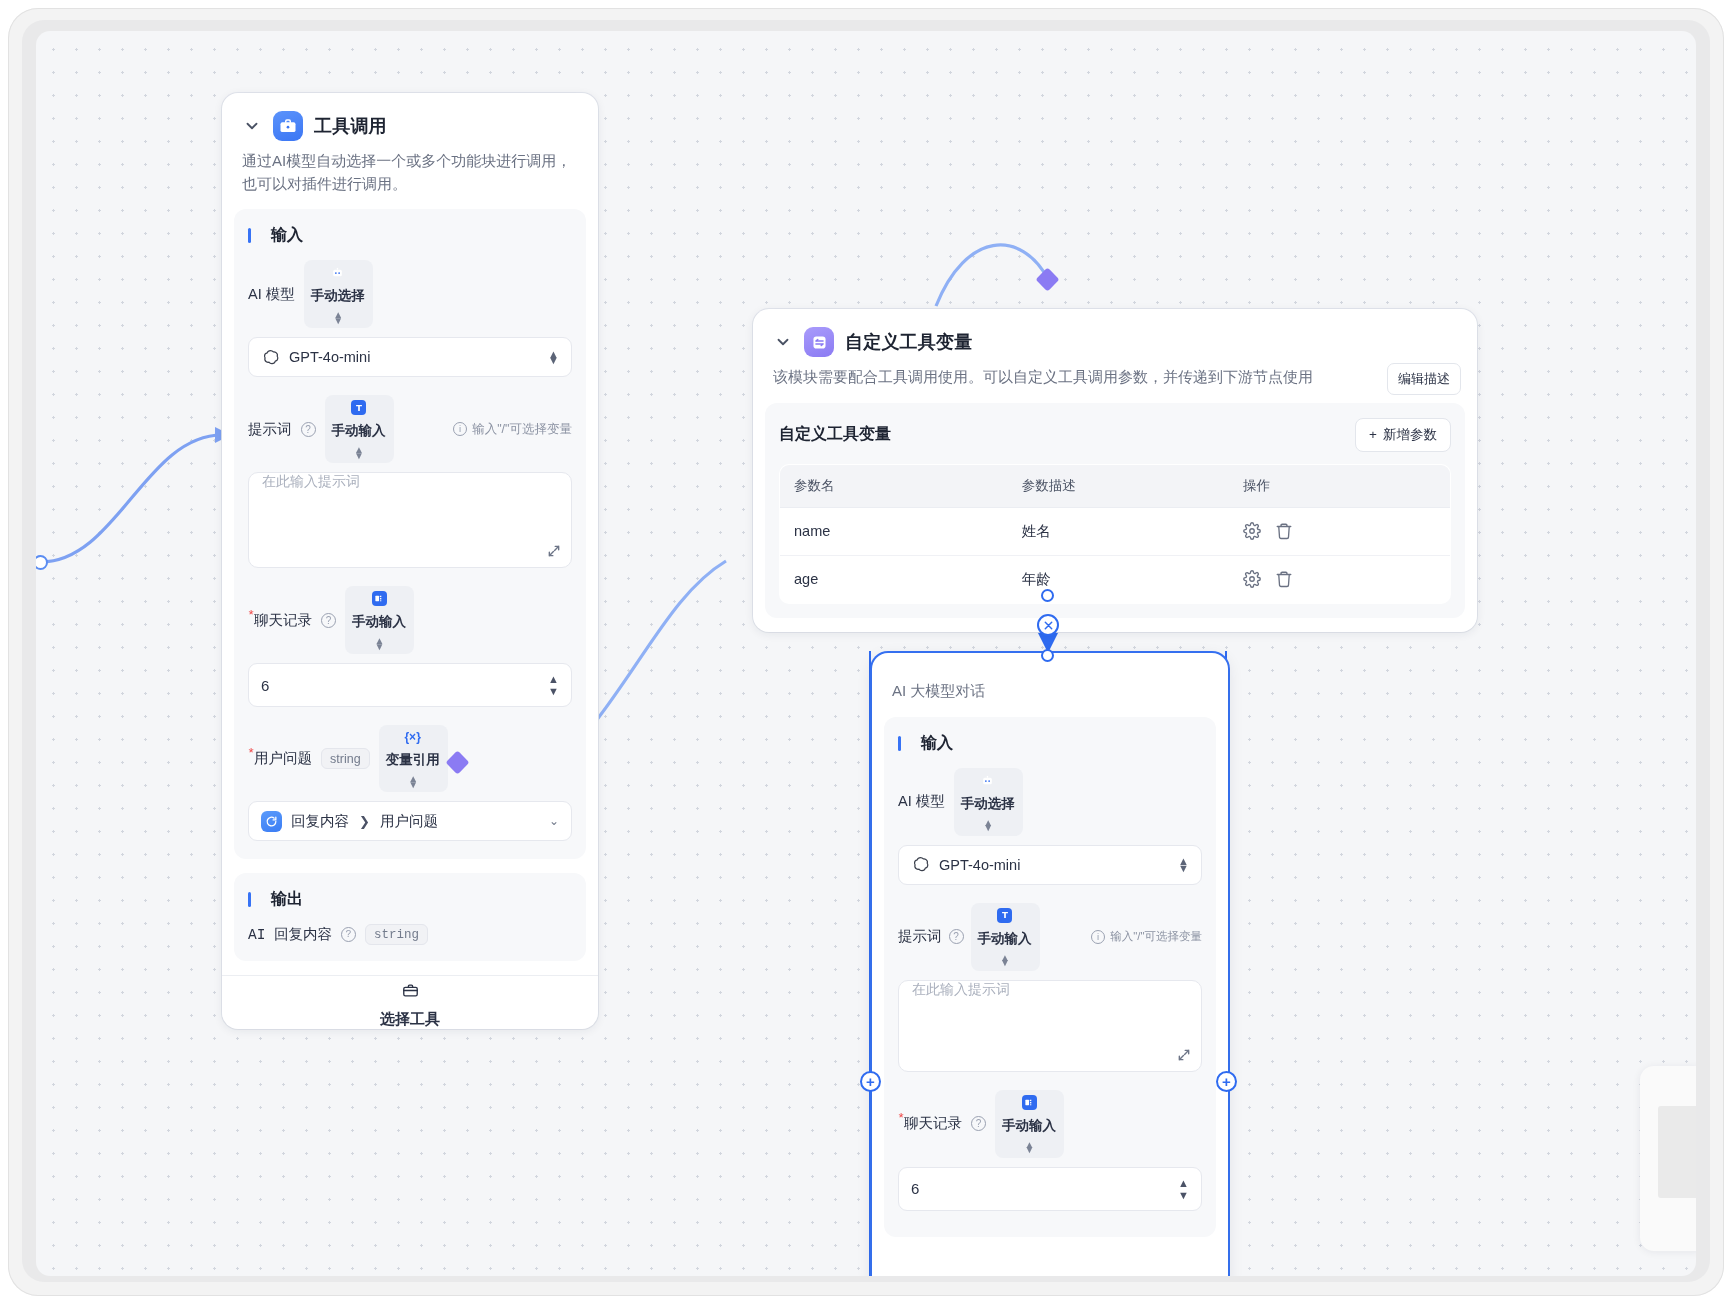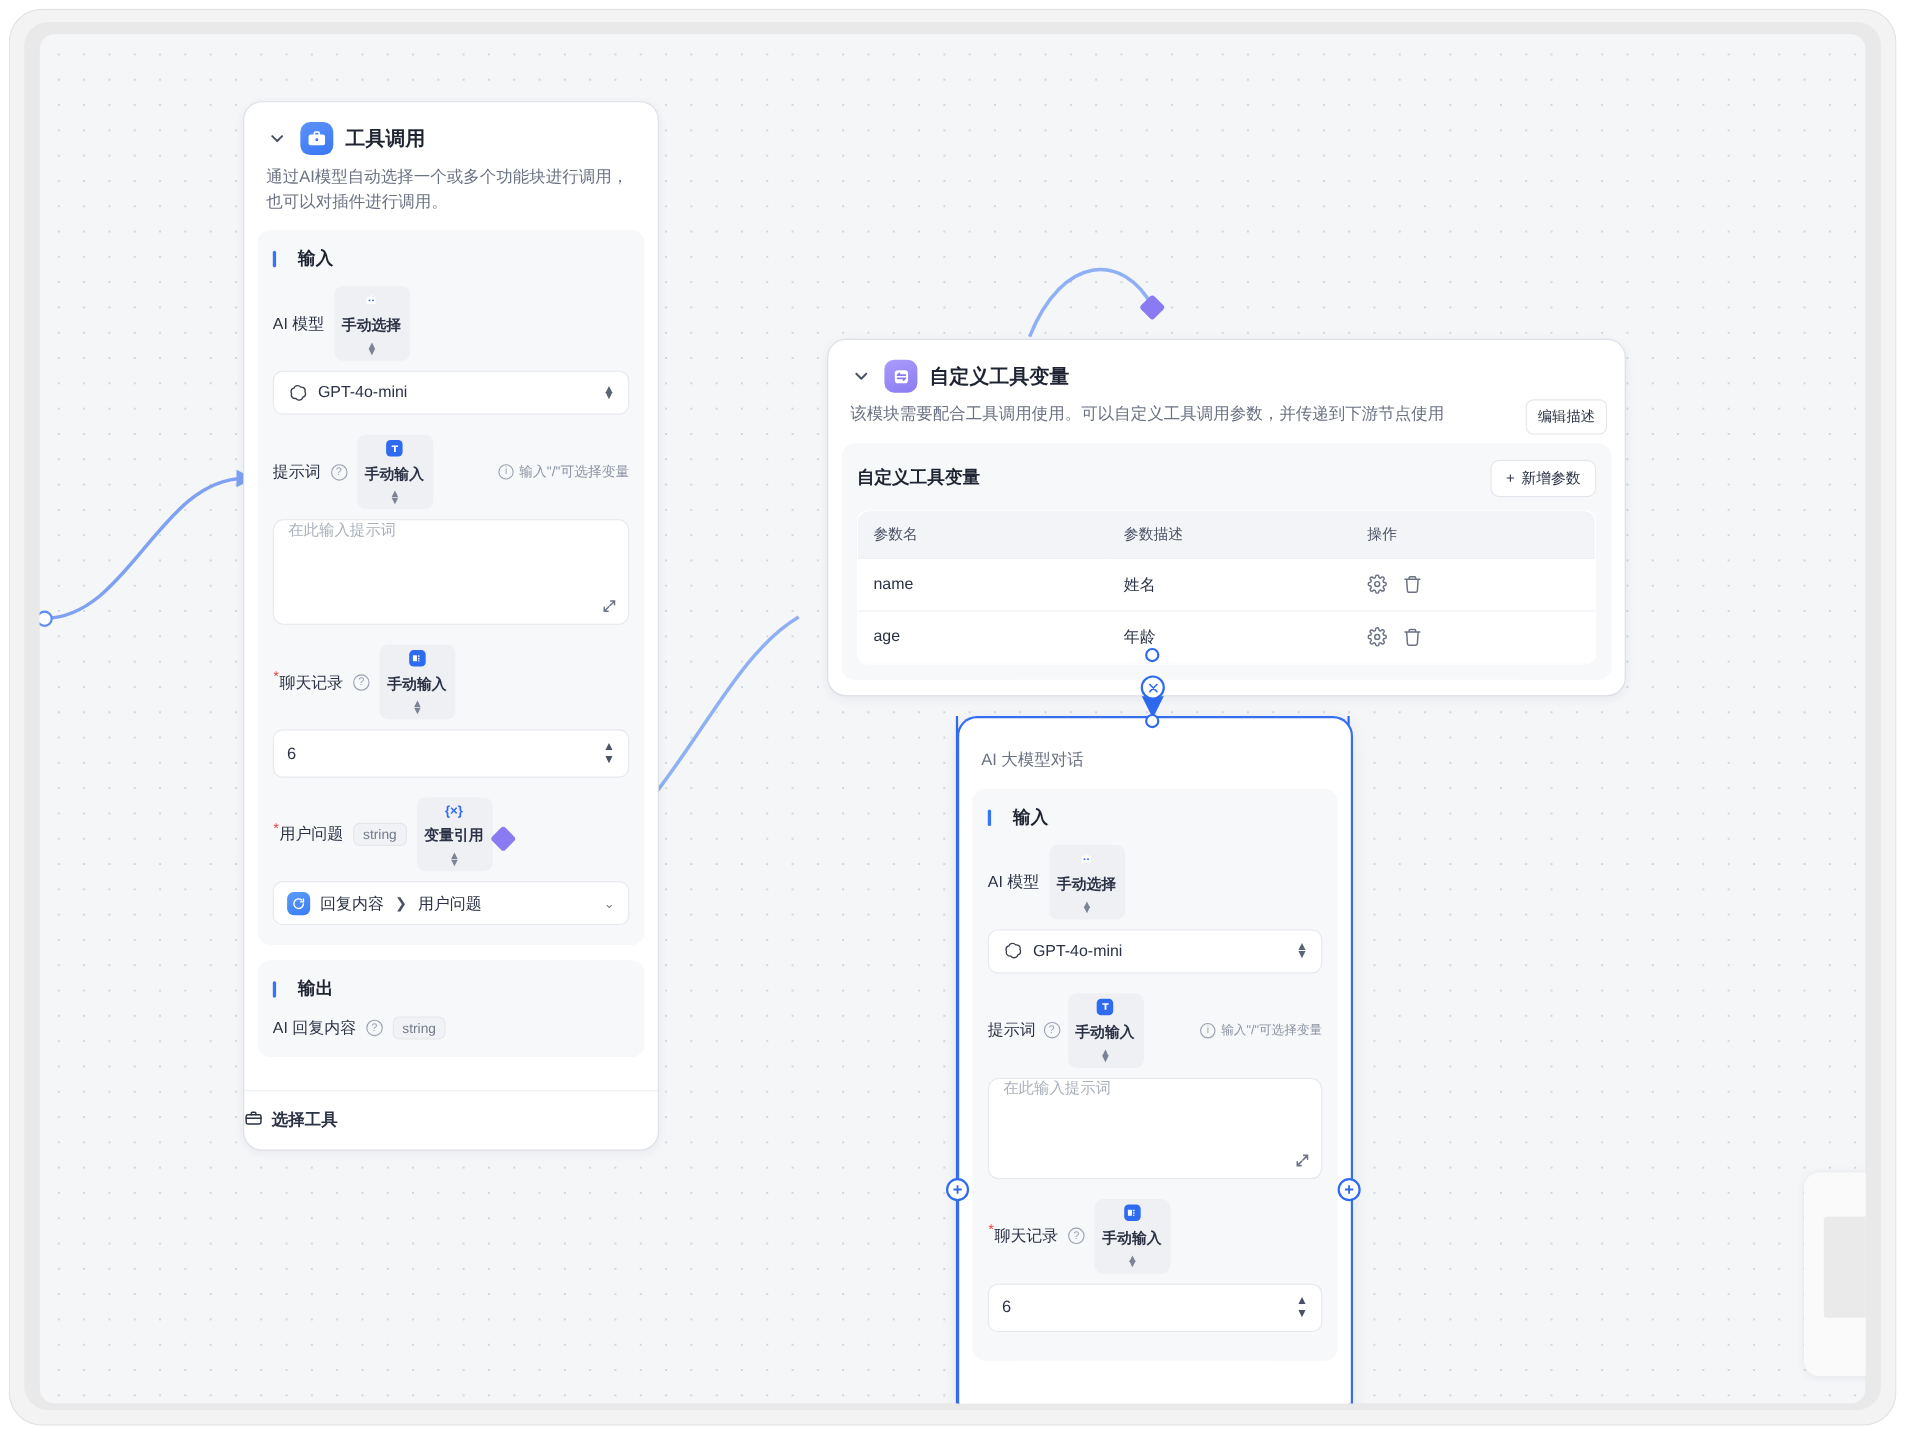--- a/index.html
+++ b/index.html
@@ -161,30 +161,31 @@
   }
   .varpick .sq2 {
     width: 21px; height: 21px; border-radius: 6px; flex: 0 0 21px;
     background: linear-gradient(160deg,#5b9bfb,#3b7df4);
     display: flex; align-items: center; justify-content: center;
   }
   .varpick .arrw { color: #4b5266; font-size: 13px; margin: 0 1px; }
   .varpick .dn { margin-left: auto; color: #737b8c; font-size: 12px; }
 
   
-  .outrow { display: flex; align-items: center; gap: 9px; }
+  .outrow { display: flex; align-items: center; gap: 9px; font-family: Liberation Mono, monospace; }
 
   
   .node-foot {
     border-top: 1px solid #eceef2;
-    margin-top: 30px;
+    margin-top: 14px;
     height: 54px;
-    display: flex; align-items: center; justify-content: flex-start; gap: 8px;
+    display: flex; align-items: center; justify-content: flex-end; gap: 8px;
     font-size: 15px; font-weight: 600; color: #2b3245;
     cursor: pointer;
+    flex-direction: column;
   }
 
   
   .panel {
     margin: 14px 12px 14px 12px;
     background: #f7f8fa; border-radius: 12px; padding: 15px 14px 14px 14px;
   }
   .panel-head { display: flex; align-items: center; margin-bottom: 12px; }
   .panel-title { font-size: 16px; font-weight: 600; color: #1e2432; }
   .btn-add {

